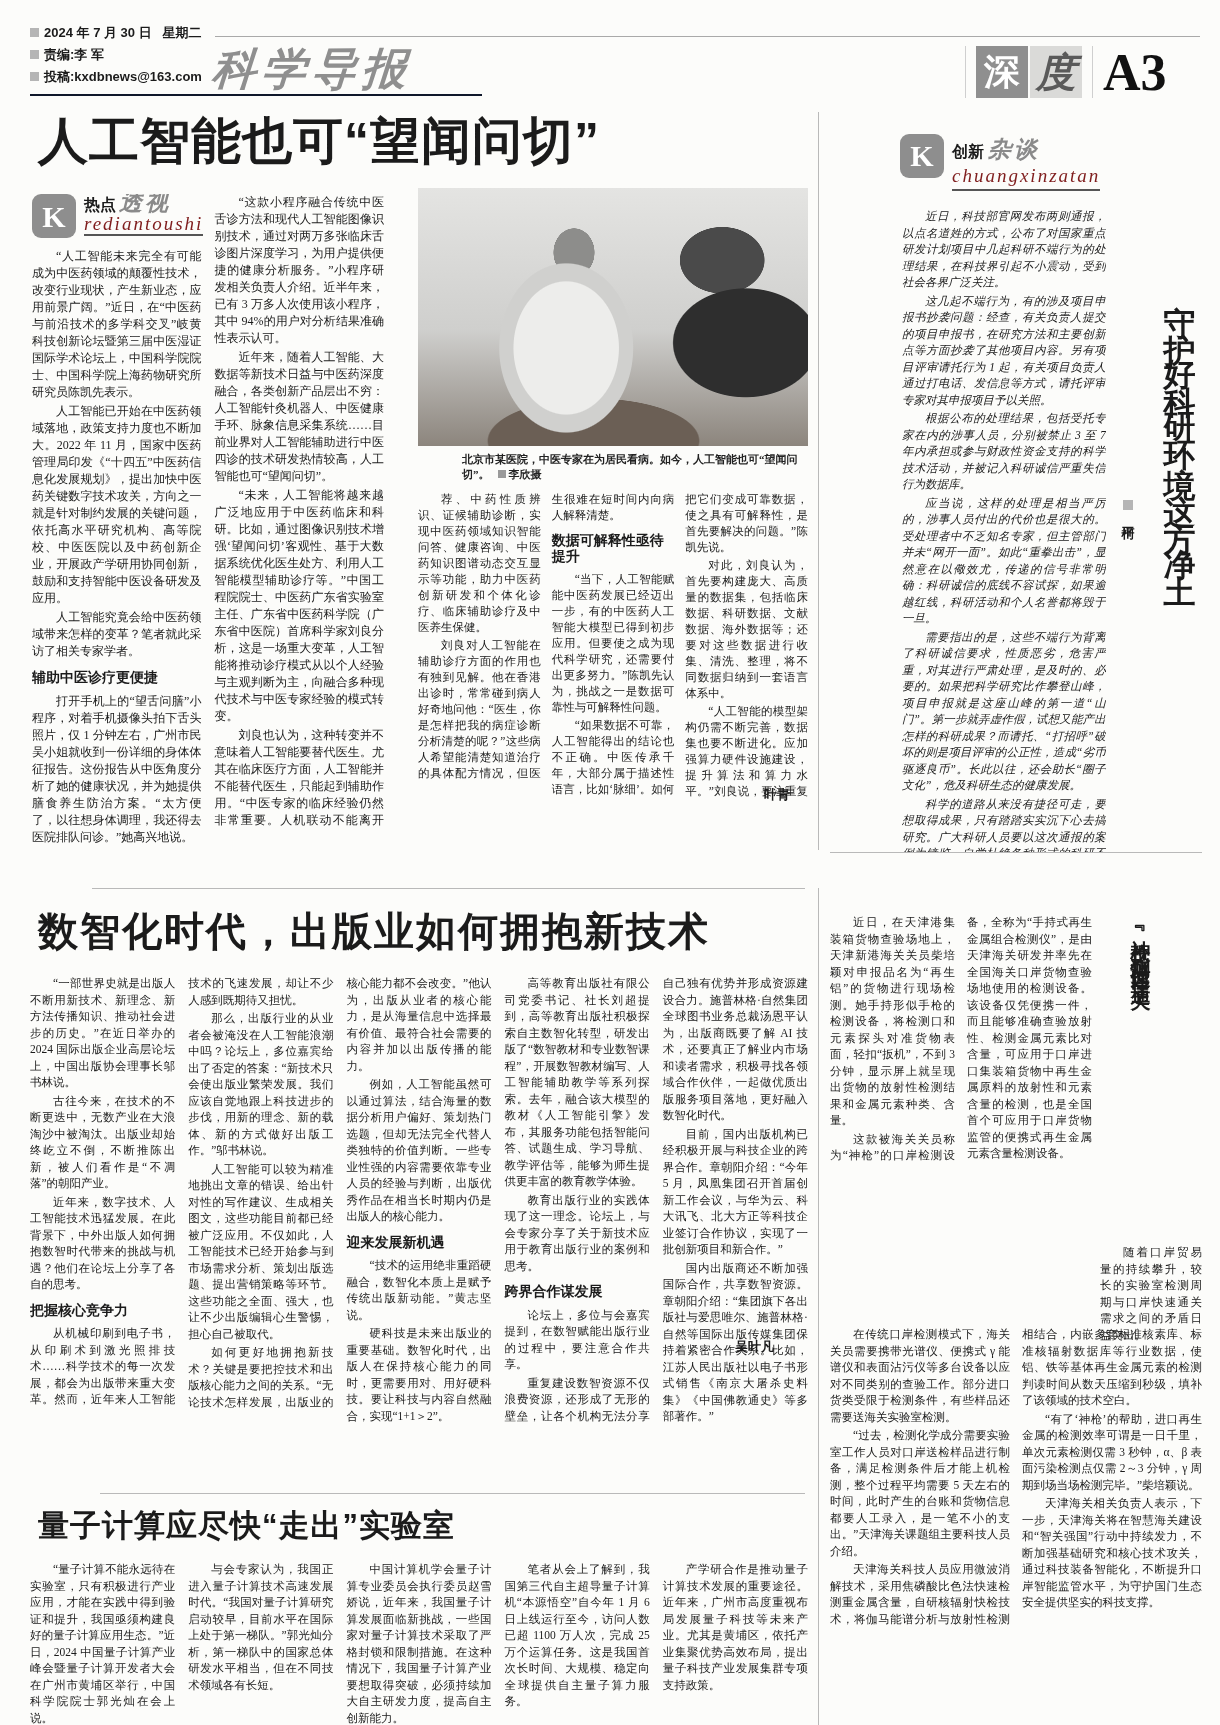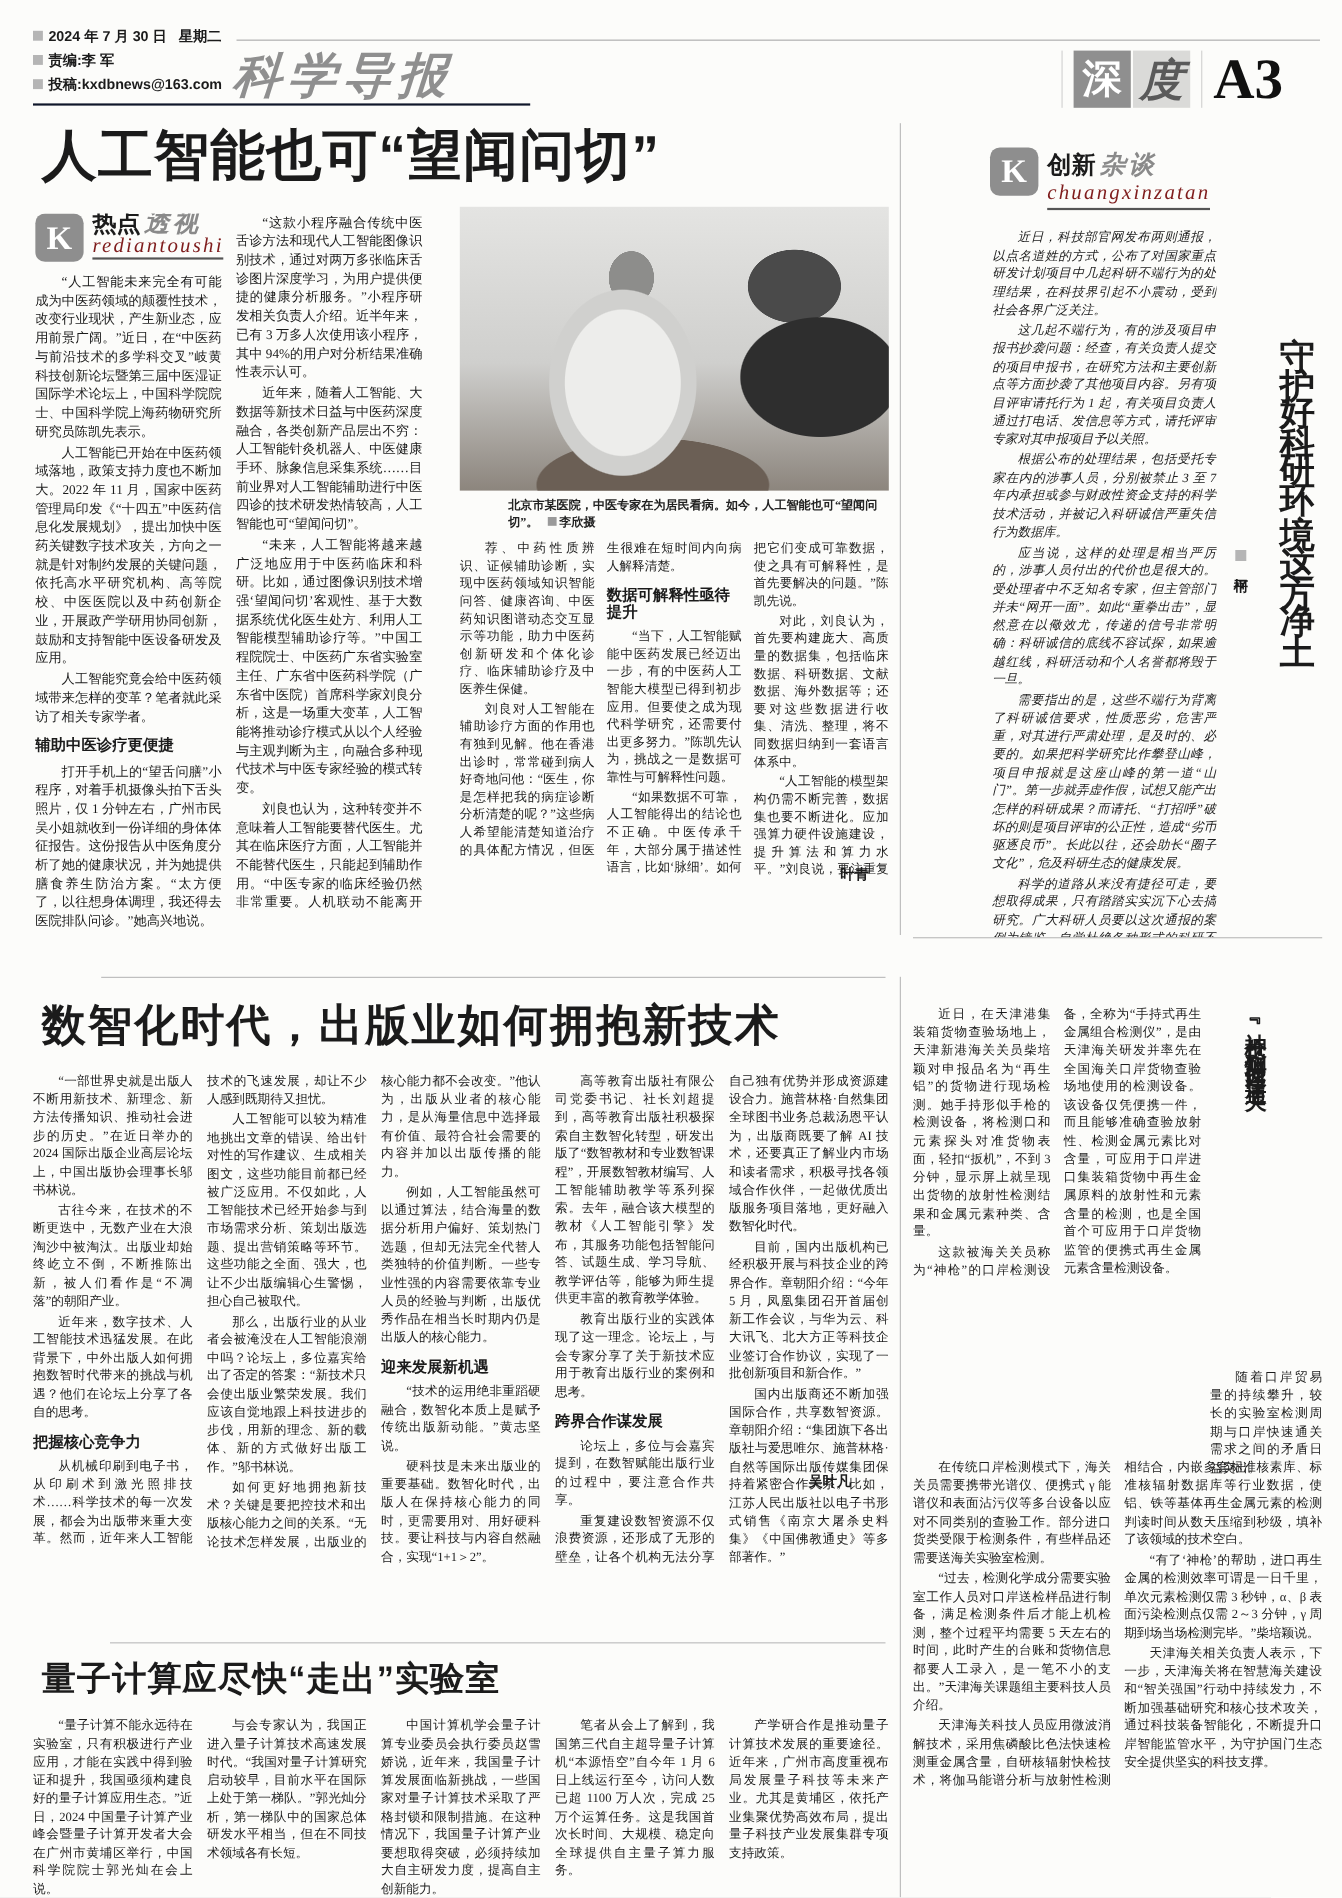--- a/index.html
+++ b/index.html
@@ -24,21 +24,21 @@
   .subhead{font-family:"Liberation Sans","DejaVu Sans",sans-serif;font-weight:700;font-size:14px;
            margin:9px 0 7px;break-inside:avoid;}
   .byline{position:absolute;font-family:"Liberation Sans",sans-serif;font-weight:700;font-size:13px;}
   .divider{position:absolute;background:#b9b9b9;}
   
   .badge{display:flex;align-items:flex-start;break-inside:avoid;margin-bottom:10px;}
   .badge-k{width:44px;height:44px;border-radius:9px;background:#8e8e8e;color:#fff;flex:0 0 44px;
            font-family:"Liberation Serif",serif;font-weight:700;font-size:30px;display:flex;
            align-items:center;justify-content:center;margin-right:8px;}
   .badge-txt{border-bottom:2px solid #555;padding-bottom:2px;}
-  .badge-t1{font-family:"Liberation Sans",sans-serif;font-weight:900;font-size:22px;}
+  .badge-t1{font-family:"Liberation Sans",sans-serif;font-weight:900;font-size:16px;}
   .badge-t2{font-style:italic;font-weight:700;font-size:23px;color:#8a8a8a;letter-spacing:3px;}
   .badge-py{font-style:italic;font-size:19px;color:#7f1d1d;letter-spacing:2px;}
   
   .art-ai{position:absolute;left:30px;top:108px;width:778px;height:756px;}
   .ai-headline{position:absolute;left:8px;top:0;font-family:"Liberation Sans",sans-serif;font-weight:900;
                font-size:50px;letter-spacing:1px;white-space:nowrap;}
   .ai-left{position:absolute;left:2px;top:86px;width:352px;height:668px;columns:2;column-gap:13px;
            font-size:12px;line-height:17px;overflow:hidden;}
   .ai-right{position:absolute;left:388px;top:80px;width:390px;height:676px;}
   .photo{width:390px;height:258px;position:relative;overflow:hidden;
@@ -173,22 +173,22 @@
   <div class="divider" style="left:92px;top:888px;width:713px;height:1px;"></div>
 
   <div class="art-pub">
     <div class="pub-headline">数智化时代，出版业如何拥抱新技术</div>
     <div class="pub-cols">
         <p class="para">“一部世界史就是出版人不断用新技术、新理念、新方法传播知识、推动社会进步的历史。”在近日举办的 2024 国际出版企业高层论坛上，中国出版协会理事长邬书林说。</p>
         <p class="para">古往今来，在技术的不断更迭中，无数产业在大浪淘沙中被淘汰。出版业却始终屹立不倒，不断推陈出新，被人们看作是“不凋落”的朝阳产业。</p>
         <p class="para">近年来，数字技术、人工智能技术迅猛发展。在此背景下，中外出版人如何拥抱数智时代带来的挑战与机遇？他们在论坛上分享了各自的思考。</p>
         <h4 class="subhead">把握核心竞争力</h4>
         <p class="para">从机械印刷到电子书，从印刷术到激光照排技术……科学技术的每一次发展，都会为出版带来重大变革。然而，近年来人工智能技术的飞速发展，却让不少人感到既期待又担忧。</p>
+        <p class="para">那么，出版行业的从业者会被淹没在人工智能浪潮中吗？论坛上，多位嘉宾给出了否定的答案：“新技术只会使出版业繁荣发展。我们应该自觉地跟上科技进步的步伐，用新的理念、新的载体、新的方式做好出版工作。”邬书林说。</p>
         <p class="para">人工智能可以较为精准地挑出文章的错误、给出针对性的写作建议、生成相关图文，这些功能目前都已经被广泛应用。不仅如此，人工智能技术已经开始参与到市场需求分析、策划出版选题、提出营销策略等环节。这些功能之全面、强大，也让不少出版编辑心生警惕，担心自己被取代。</p>
-        <p class="para">那么，出版行业的从业者会被淹没在人工智能浪潮中吗？论坛上，多位嘉宾给出了否定的答案：“新技术只会使出版业繁荣发展。我们应该自觉地跟上科技进步的步伐，用新的理念、新的载体、新的方式做好出版工作。”邬书林说。</p>
         <p class="para">如何更好地拥抱新技术？关键是要把控技术和出版核心能力之间的关系。“无论技术怎样发展，出版业的核心能力都不会改变。”他认为，出版从业者的核心能力，是从海量信息中选择最有价值、最符合社会需要的内容并加以出版传播的能力。</p>
         <p class="para">例如，人工智能虽然可以通过算法，结合海量的数据分析用户偏好、策划热门选题，但却无法完全代替人类独特的价值判断。一些专业性强的内容需要依靠专业人员的经验与判断，出版优秀作品在相当长时期内仍是出版人的核心能力。</p>
         <h4 class="subhead">迎来发展新机遇</h4>
         <p class="para">“技术的运用绝非重蹈硬融合，数智化本质上是赋予传统出版新动能。”黄志坚说。</p>
         <p class="para">硬科技是未来出版业的重要基础。数智化时代，出版人在保持核心能力的同时，更需要用对、用好硬科技。要让科技与内容自然融合，实现“1+1＞2”。</p>
         <p class="para">高等教育出版社有限公司党委书记、社长刘超提到，高等教育出版社积极探索自主数智化转型，研发出版了“数智教材和专业数智课程”，开展数智教材编写、人工智能辅助教学等系列探索。去年，融合该大模型的教材《人工智能引擎》发布，其服务功能包括智能问答、试题生成、学习导航、教学评估等，能够为师生提供更丰富的教育教学体验。</p>
         <p class="para">教育出版行业的实践体现了这一理念。论坛上，与会专家分享了关于新技术应用于教育出版行业的案例和思考。</p>
         <h4 class="subhead">跨界合作谋发展</h4>
         <p class="para">论坛上，多位与会嘉宾提到，在数智赋能出版行业的过程中，要注意合作共享。</p>
         <p class="para">重复建设数智资源不仅浪费资源，还形成了无形的壁垒，让各个机构无法分享自己独有优势并形成资源建设合力。施普林格·自然集团全球图书业务总裁汤恩平认为，出版商既要了解 AI 技术，还要真正了解业内市场和读者需求，积极寻找各领域合作伙伴，一起做优质出版服务项目落地，更好融入数智化时代。</p>

